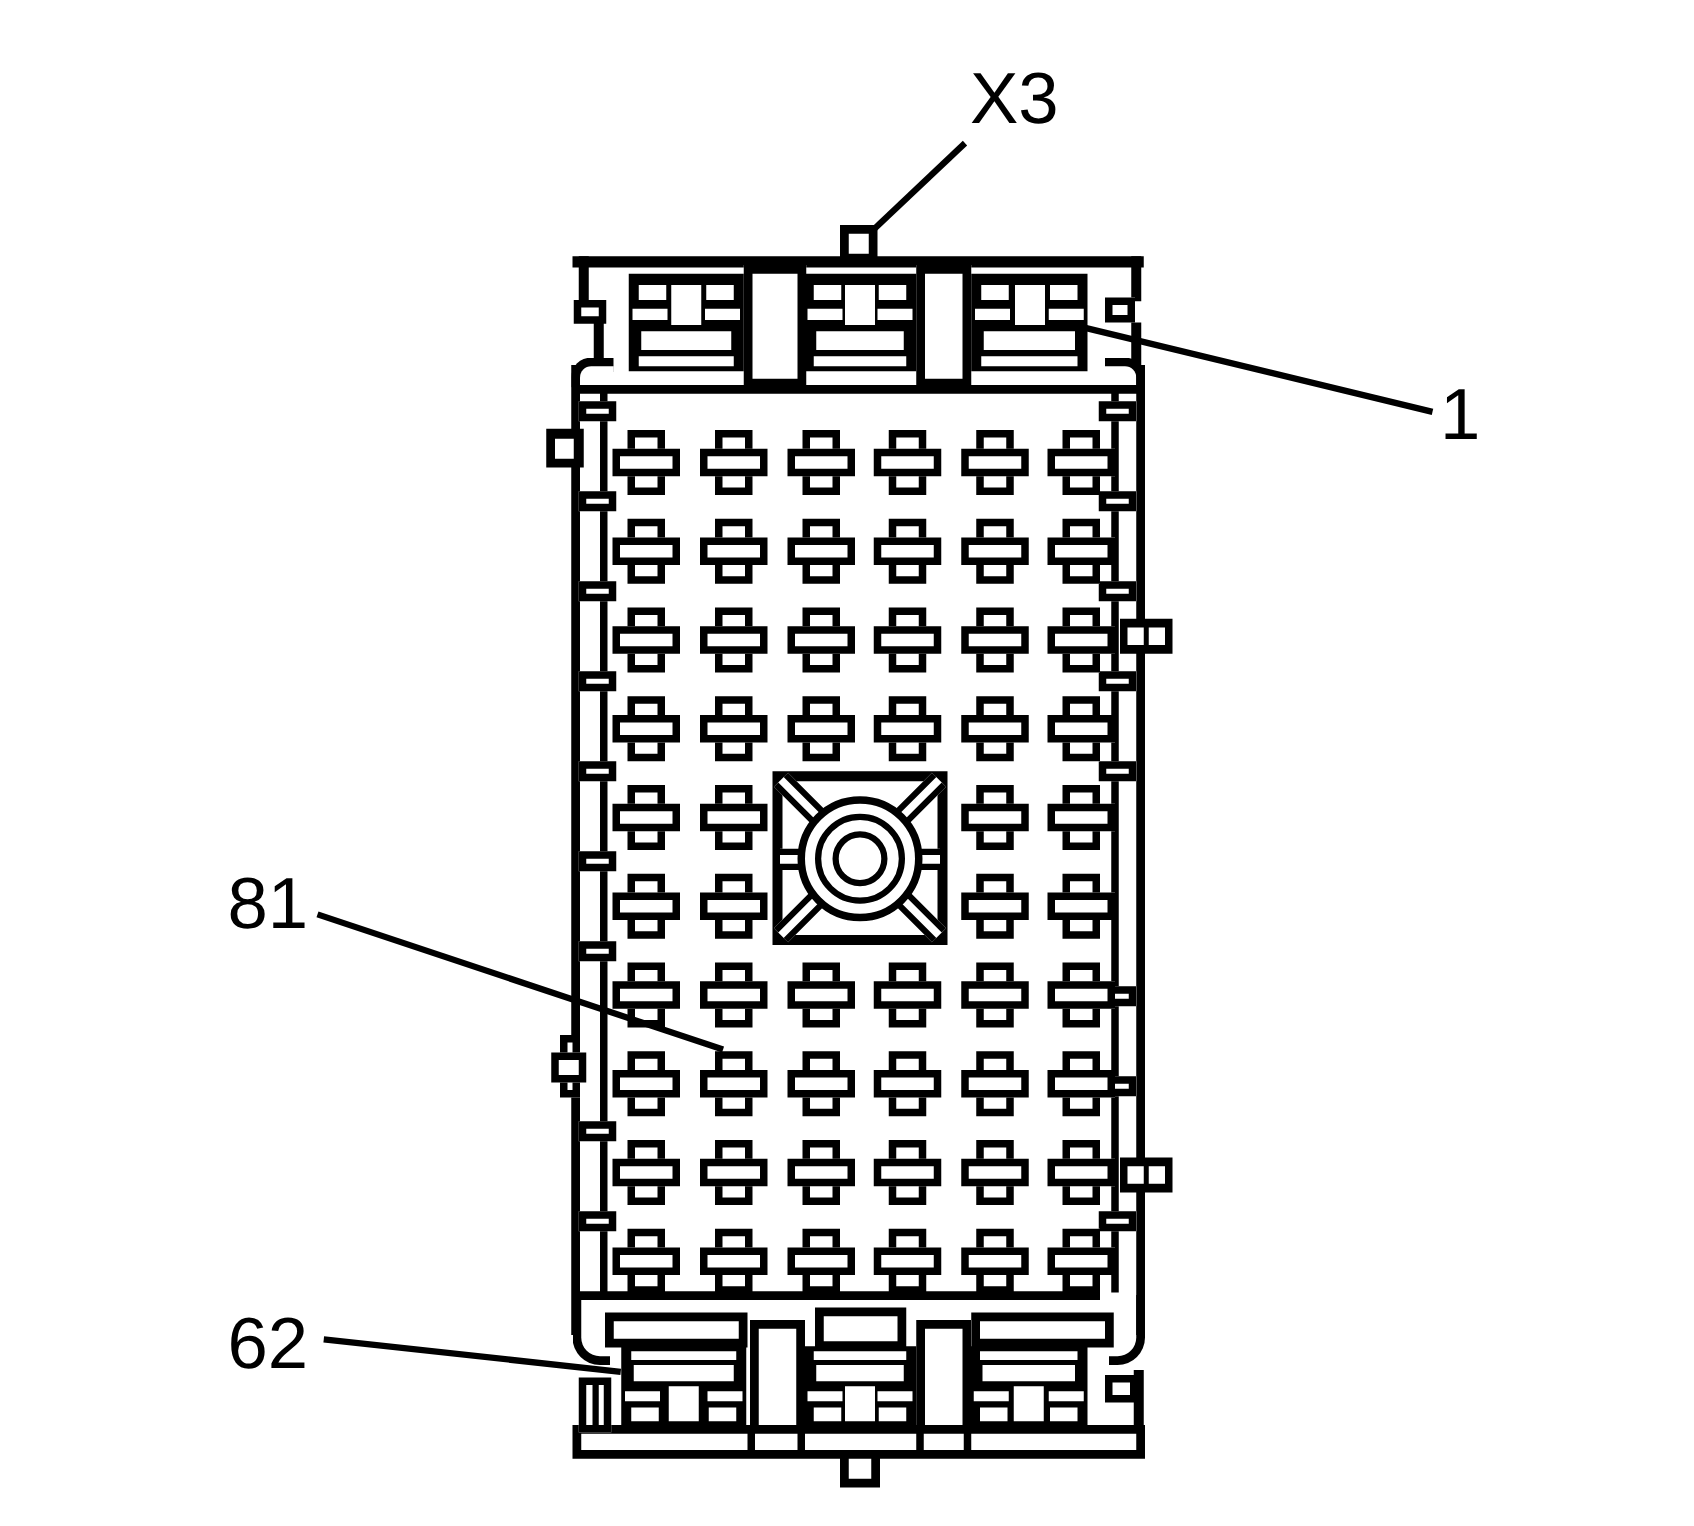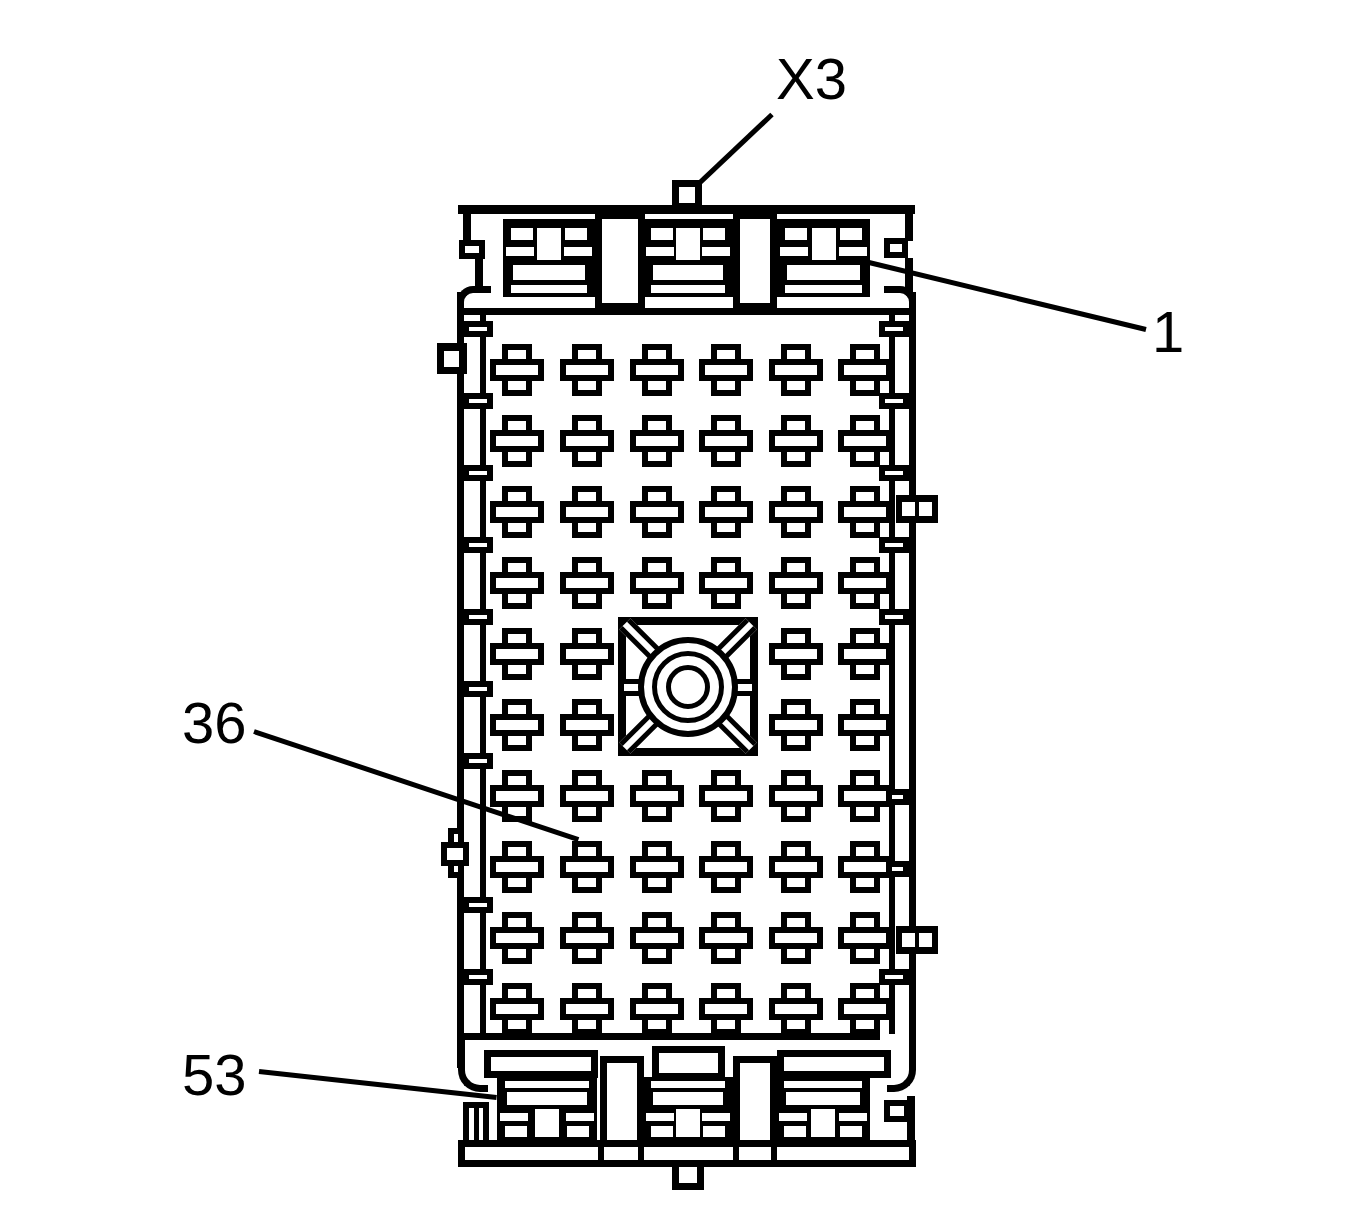--- a/index.html
+++ b/index.html
@@ -8,22 +8,22 @@
   .callout{position:absolute;color:#000;font-size:58px;line-height:1;font-weight:400;
            letter-spacing:0px;white-space:nowrap;}
   .abs{position:absolute;box-sizing:border-box;}
 </style>
 </head>
 <body>
 
 <div id="stage">
   <div class="callout" style="left: 776px; top: 50px;">X3</div>
   <div class="callout" style="left: 1152px; top: 303px;">1</div>
-  <div class="callout" style="left: 182px; top: 694px;">36</div>
-  <div class="callout" style="left: 182px; top: 1046px;">53</div>
+  <div class="callout" style="left: 182px; top: 694px;">81</div>
+  <div class="callout" style="left: 182px; top: 1046px;">62</div>
 <div class="abs" style="left: 457px; top: 292px; width: 7px; height: 776px; background: rgb(0, 0, 0);"></div>
     <div class="abs" style="left: 480px; top: 312px; width: 6px; height: 722px; background: rgb(0, 0, 0);"></div>
     <div class="abs" style="left: 457px; top: 286px; width: 34px; height: 24px; border-left: 7px solid rgb(0, 0, 0); border-top: 7px solid rgb(0, 0, 0); border-top-left-radius: 16px;"></div>
     <div class="abs" style="left: 458px; top: 1036px; width: 30px; height: 56px; border-left: 7px solid rgb(0, 0, 0); border-bottom: 7px solid rgb(0, 0, 0); border-bottom-left-radius: 22px;"></div>
     <div class="abs" style="left: 463px; top: 321px; width: 30px; height: 16px; border: 6px solid rgb(0, 0, 0); background: rgb(255, 255, 255);"></div>
     <div class="abs" style="left: 463px; top: 393px; width: 30px; height: 16px; border: 6px solid rgb(0, 0, 0); background: rgb(255, 255, 255);"></div>
     <div class="abs" style="left: 463px; top: 465px; width: 30px; height: 16px; border: 6px solid rgb(0, 0, 0); background: rgb(255, 255, 255);"></div>
     <div class="abs" style="left: 463px; top: 537px; width: 30px; height: 16px; border: 6px solid rgb(0, 0, 0); background: rgb(255, 255, 255);"></div>
     <div class="abs" style="left: 463px; top: 609px; width: 30px; height: 16px; border: 6px solid rgb(0, 0, 0); background: rgb(255, 255, 255);"></div>
     <div class="abs" style="left: 463px; top: 681px; width: 30px; height: 16px; border: 6px solid rgb(0, 0, 0); background: rgb(255, 255, 255);"></div>

